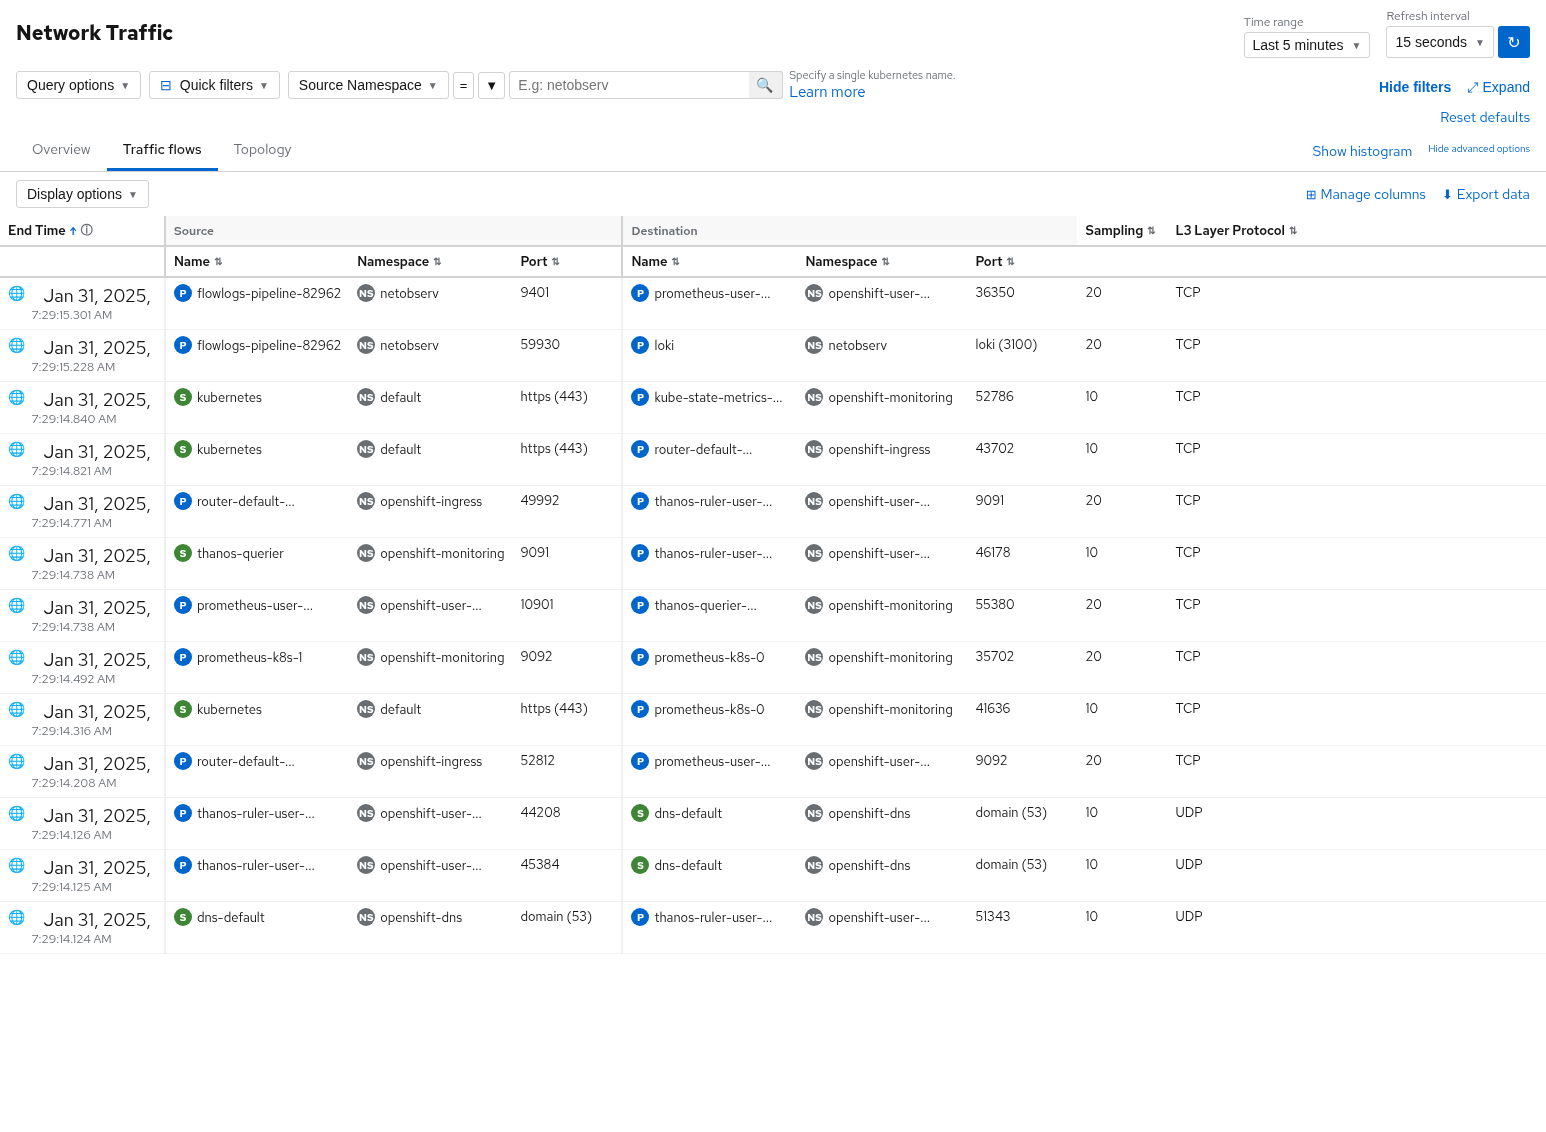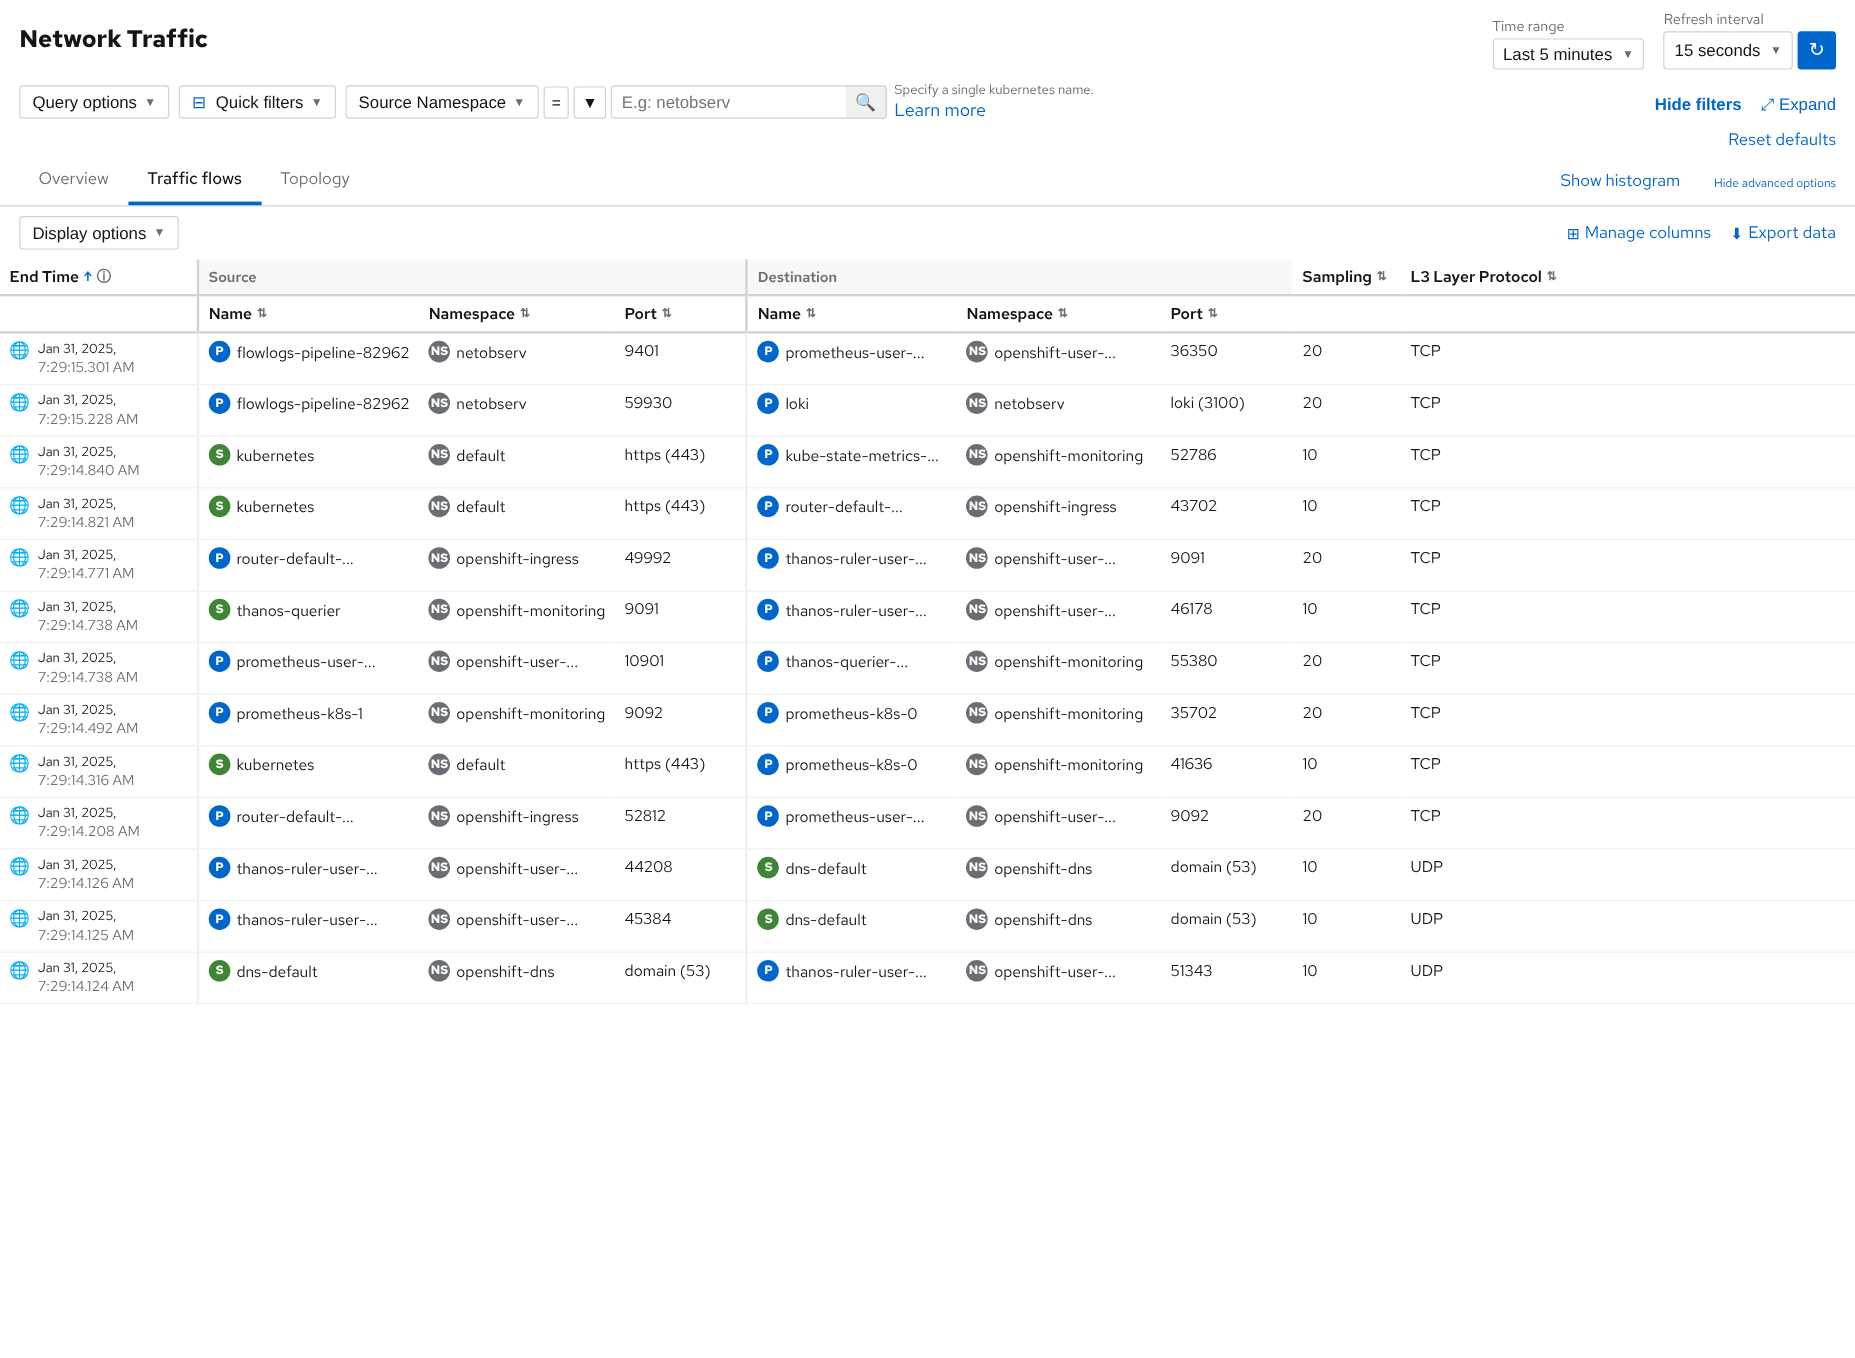--- a/index.html
+++ b/index.html
@@ -28,21 +28,21 @@
     .expand-btn { display: flex; align-items: center; gap: 4px; background: none; border: none; color: #0066cc; cursor: pointer; font-size: 14px; }
 
     .select-narrow {
       border: 1px solid #d2d2d2; background: #fff;
       padding: 5px 6px; border-radius: 3px; cursor: pointer;
       font-size: 13px; color: #151515;
     }
     .search-input-wrap { position: relative; display: flex; align-items: center; }
     .search-input {
       border: 1px solid #d2d2d2; padding: 5px 30px 5px 8px;
-      border-radius: 3px; font-size: 14px; width: 230px;
+      border-radius: 3px; font-size: 14px; width: 274px;
       outline: none; color: #6a6e73;
     }
     .search-btn {
       position: absolute; right: 0; background: #f0f0f0;
       border: 1px solid #d2d2d2; border-left: none;
       border-radius: 0 3px 3px 0; padding: 5px 8px;
       cursor: pointer; font-size: 14px; color: #151515;
     }
     .tab {
       padding: 10px 16px; cursor: pointer; font-size: 14px;
@@ -77,21 +77,21 @@
 
     .badge {
       display: inline-flex; align-items: center; justify-content: center;
       width: 18px; height: 18px; border-radius: 50%;
       font-size: 10px; font-weight: 700; color: #fff;
       flex-shrink: 0; margin-right: 3px;
     }
 
     .cell-with-badge { display: flex; align-items: center; gap: 2px; }
 
-    .end-time-cell .date { font-size: 11px; }
+    .end-time-cell .date { font-size: 18px; margin-left: 12px; }
     .end-time-cell .time { font-size: 12px; color: #6a6e73; }
   </style>
 </head>
 <body>
 
 <div style="display:flex; align-items:center; justify-content:space-between; padding: 8px 16px 4px 16px;">
   <span style="font-size:20px; font-weight:700;">Network Traffic</span>
   <div style="display:flex; align-items:flex-end; gap:16px;">
     <div style="display:flex; flex-direction:column; align-items:flex-start;">
       <span style="font-size:12px; color:#6a6e73; margin-bottom:2px;">Time range</span>
@@ -164,21 +164,21 @@
 <div style="display:flex; justify-content:flex-end; padding: 6px 16px 4px 16px;">
   <a style="color:#0066cc; font-size:14px; text-decoration:none; cursor:pointer;">Reset defaults</a>
 </div>
 
 <div style="display:flex; align-items:center; justify-content:space-between; padding: 0 16px; border-bottom: 1px solid #d2d2d2;">
   <div style="display:flex;">
     <div class="tab">Overview</div>
     <div class="tab active">Traffic flows</div>
     <div class="tab">Topology</div>
   </div>
-  <div style="display:flex; align-items:flex-end; gap:28px;">
+  <div style="display:flex; align-items:flex-start; gap:16px;">
     <a style="color:#0066cc; font-size:14px; text-decoration:none; cursor:pointer;">Show histogram</a>
     <a style="color:#0066cc; font-size:10px; text-decoration:none; cursor:pointer;">Hide advanced options</a>
   </div>
 </div>
 
 <div style="display:flex; align-items:center; justify-content:space-between; padding: 8px 16px;">
   <div style="display:flex; align-items:center; gap:8px;">
     <button class="dropdown-btn">
       <span>Display options</span>
       <span class="chevron">▼</span>

